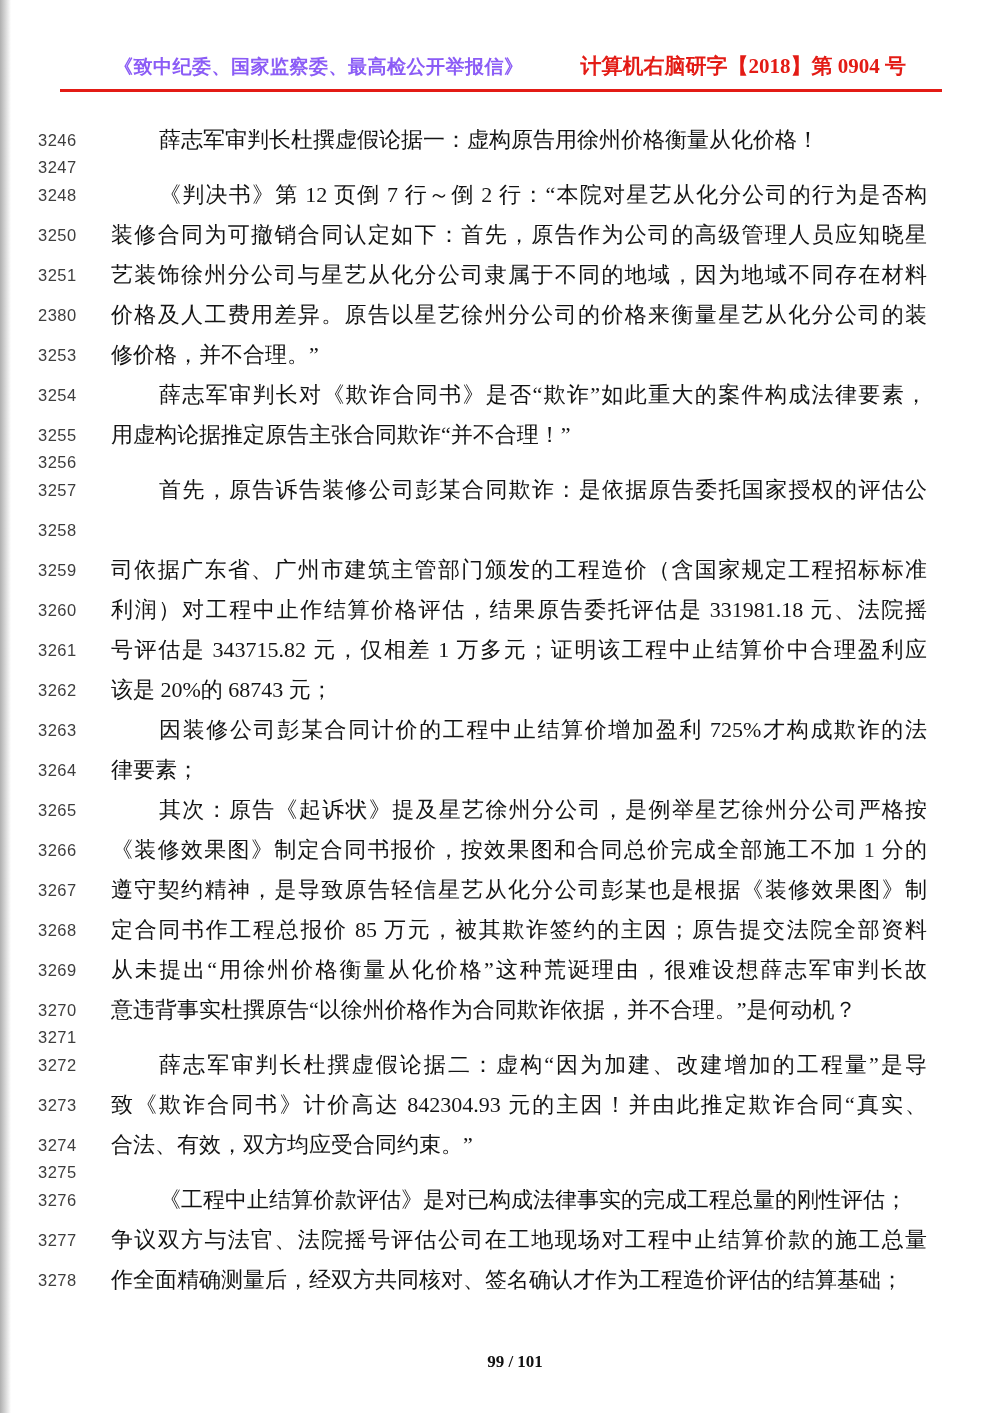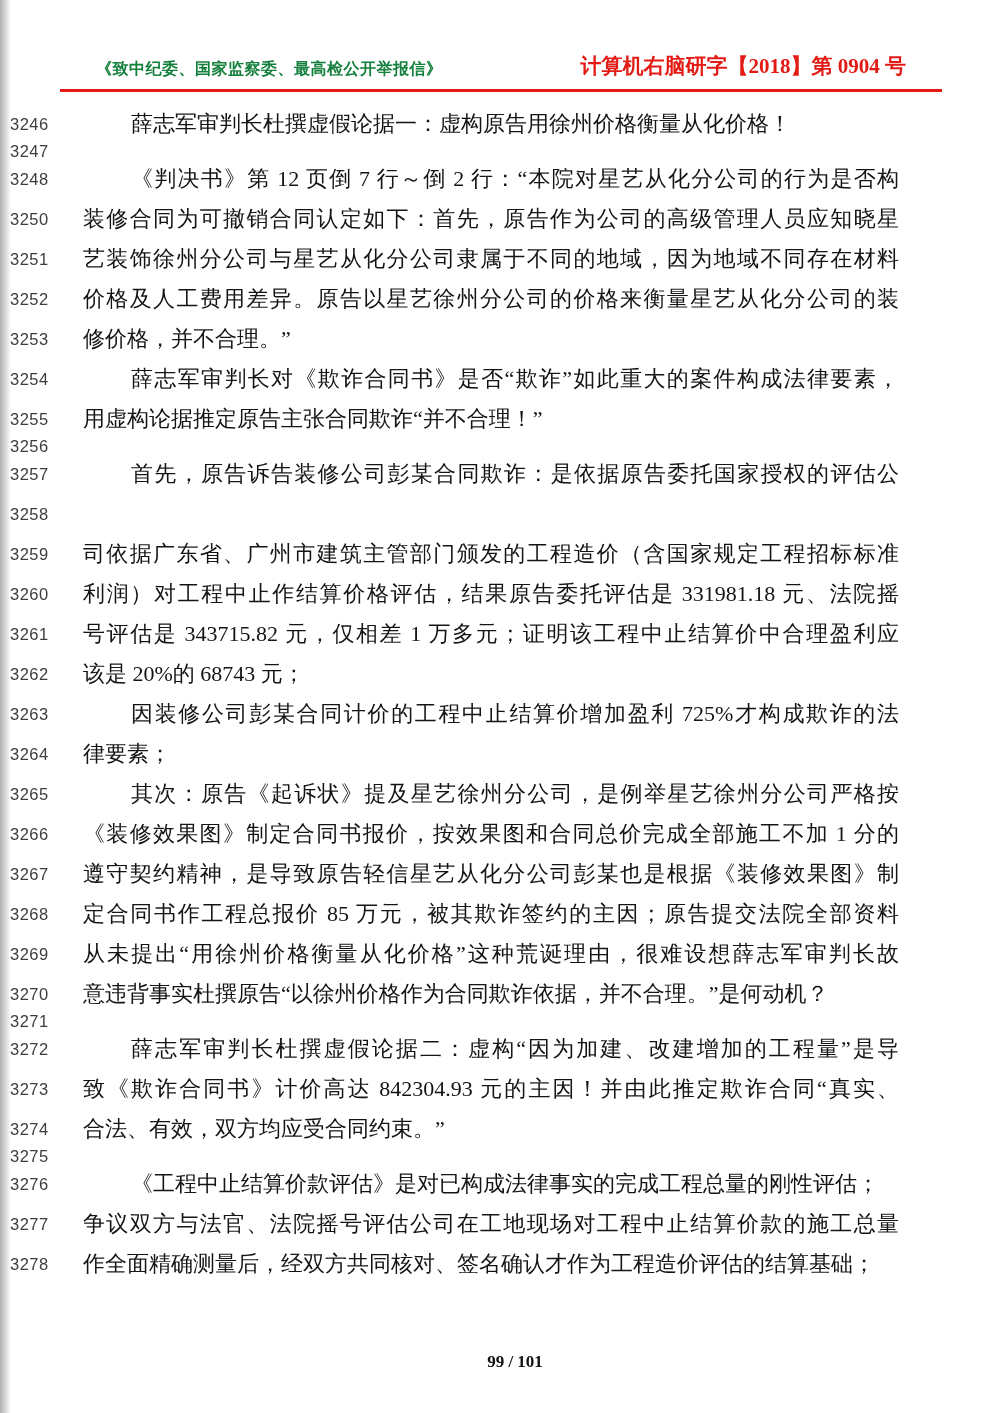--- a/index.html
+++ b/index.html
@@ -18,30 +18,31 @@
     background: linear-gradient(to right, rgba(110,110,110,.55), rgba(255,255,255,0));
     pointer-events: none;
   }
   .header {
     margin: 52px 58px 0 60px;
     padding: 0 36px 9px 36px;
     display: flex; justify-content: space-between; align-items: flex-end;
     border-bottom: 3px solid var(--red);
   }
   .header .title {
-    font-weight: 700; font-size: 16px; letter-spacing: 0.5px; color: #15803d;
+    font-weight: 700; font-size: 19px; letter-spacing: 0.5px; color: #8b5cf6;
     white-space: nowrap;
+    margin-left: 18px;
   }
   .header .docnum {
     font-weight: 700; font-size: 21px; color: var(--red);
     white-space: nowrap;
   }
   .lines {
-    margin-top: 12px;
-    padding-left: 10px;
+    margin-top: 28px;
+    padding-left: 38px;
   }
   .row { display: flex; height: 40px; line-height: 40px; }
   .row.blank { height: 15px; line-height: 15px; gap: 40px; }
   .lineno {
     flex: 0 0 73px; width: 73px;
     font-family: "Liberation Sans", sans-serif;
     font-size: 16.5px; color: var(--lineno);
     letter-spacing: 0.5px;
   }
   .linetext {
@@ -85,21 +86,21 @@
     </div>
     <div class="row">
       <span class="lineno">3250</span>
       <div class="linetext justify"><span>装修合同为可撤销合同认定如下：首先，原告作为公司的高级管理人员应知晓星</span></div>
     </div>
     <div class="row">
       <span class="lineno">3251</span>
       <div class="linetext justify"><span>艺装饰徐州分公司与星艺从化分公司隶属于不同的地域，因为地域不同存在材料</span></div>
     </div>
     <div class="row">
-      <span class="lineno">3252</span>
+      <span class="lineno">2380</span>
       <div class="linetext justify"><span>价格及人工费用差异。原告以星艺徐州分公司的价格来衡量星艺从化分公司的装</span></div>
     </div>
     <div class="row">
       <span class="lineno">3253</span>
       <div class="linetext"><span>修价格，并不合理。”</span></div>
     </div>
     <div class="row">
       <span class="lineno">3254</span>
       <div class="linetext indent justify"><span class="b">薛志军审判长对《欺诈合同书》是否“欺诈”如此重大的案件构成法律要素，</span></div>
     </div>

